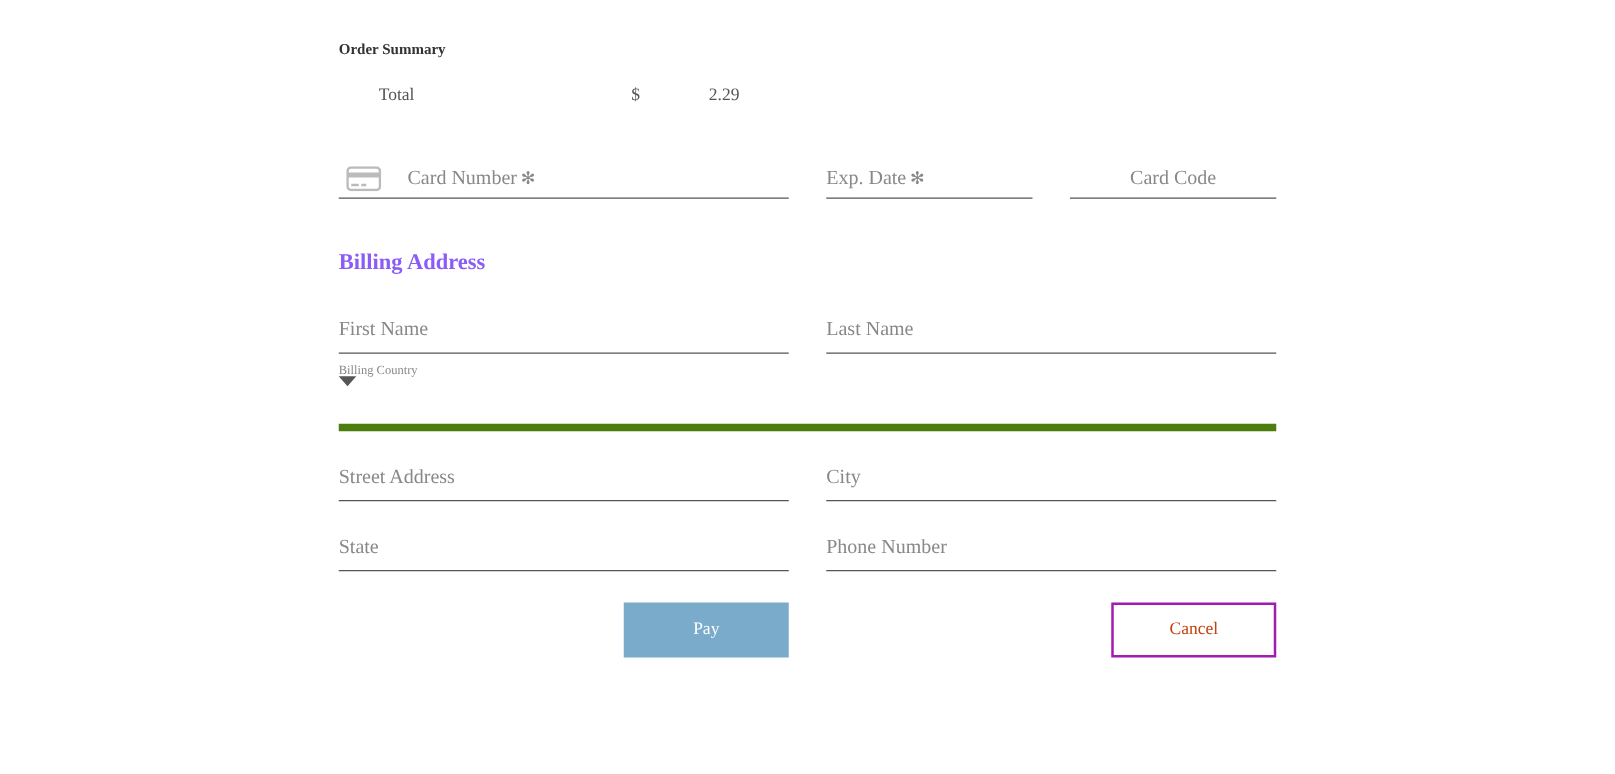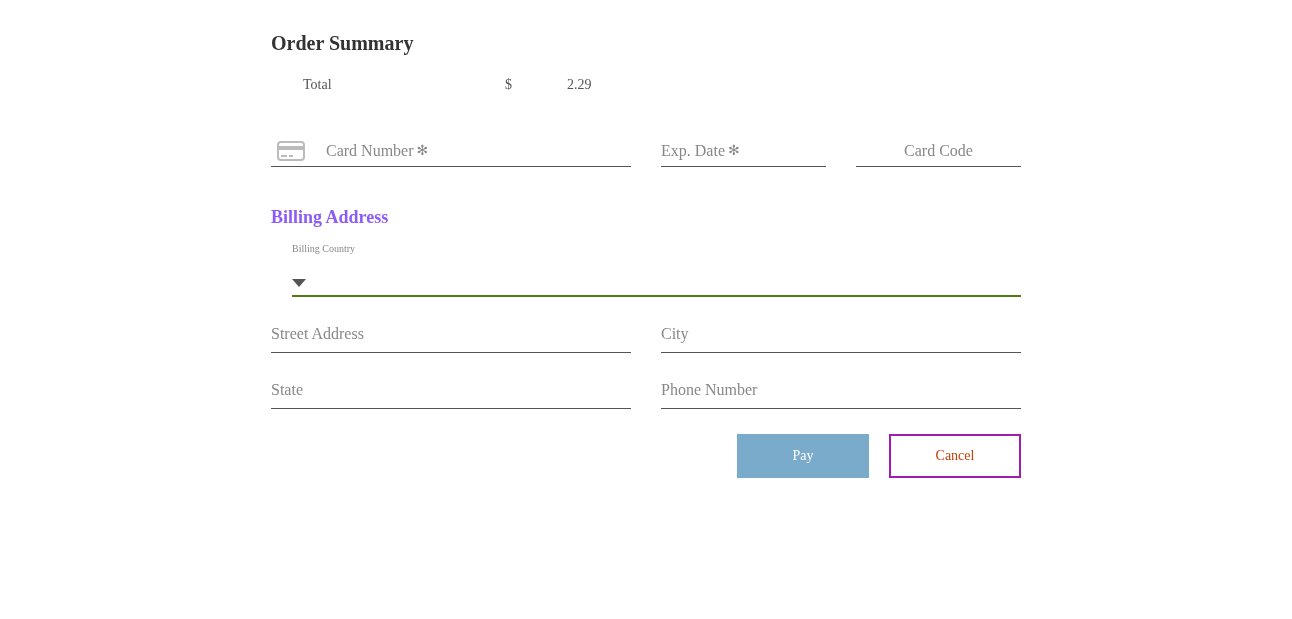--- a/index.html
+++ b/index.html
@@ -13,21 +13,21 @@
       color: #333;
       width: 1292px;
       height: 619px;
       padding-left: 271px;
       padding-top: 32px;
     }
     .container {
       width: 750px;
     }
     .section-title {
-      font-size: 20px;
+      font-size: 12px;
       font-weight: bold;
       color: #333;
       margin-bottom: 20px;
     }
     .summary-row {
       font-size: 14px;
       color: #555;
       margin-left: 30px;
       margin-bottom: 40px;
     }
@@ -109,48 +109,46 @@
       flex: 1;
     }
     .form-field {
       border-bottom: 1px solid #555;
       height: 38px;
       position: relative;
       display: flex;
       align-items: center;
     }
     .select-field {
-      border-bottom: 2px solid #4d7c0f;
+      border-bottom: 6px solid #4d7c0f;
       height: 44px;
       position: relative;
       display: flex;
-      align-items: flex-end;
       padding-bottom: 4px;
-      margin-left: 21px;
     }
     .select-value {
       font-size: 18px;
       color: #222;
       flex: 1;
       padding-left: 2px;
     }
     .select-arrow {
       width: 0;
       height: 0;
       border-left: 7px solid transparent;
       border-right: 7px solid transparent;
       border-top: 8px solid #555;
       margin-right: 6px;
       margin-bottom: 4px;
     }
     .buttons-row {
       display: flex;
       gap: 20px;
       margin-top: 25px;
-      justify-content: flex-end;
+      justify-content: space-between;
       width: 750px;
       padding-left: 228px;
     }
     .btn {
       width: 132px;
       height: 44px;
       font-size: 14px;
       font-family: inherit;
       cursor: pointer;
       display: flex;
@@ -212,20 +210,32 @@
       <span class="field-label">Exp. Date</span>
       <span class="required">✻</span>
     </div>
     <div class="field code-field">
       <span class="field-label">Card Code</span>
     </div>
   </div>
 
   <h3 class="billing-title">Billing Address</h3>
 
+  <div class="form-row">
+    <div class="col">
+      <div class="form-field">
+        <input type="text" placeholder="First Name" style="">
+      </div>
+    </div>
+    <div class="col">
+      <div class="form-field">
+        <input type="text" placeholder="Last Name" style="">
+      </div>
+    </div>
+  </div>
 
   <div class="form-row">
     <div class="col">
       <div class="select-field">
         <span class="field-label-small">Billing Country</span>
         <span class="select-arrow"></span>
       </div>
     </div>
   </div>
 

